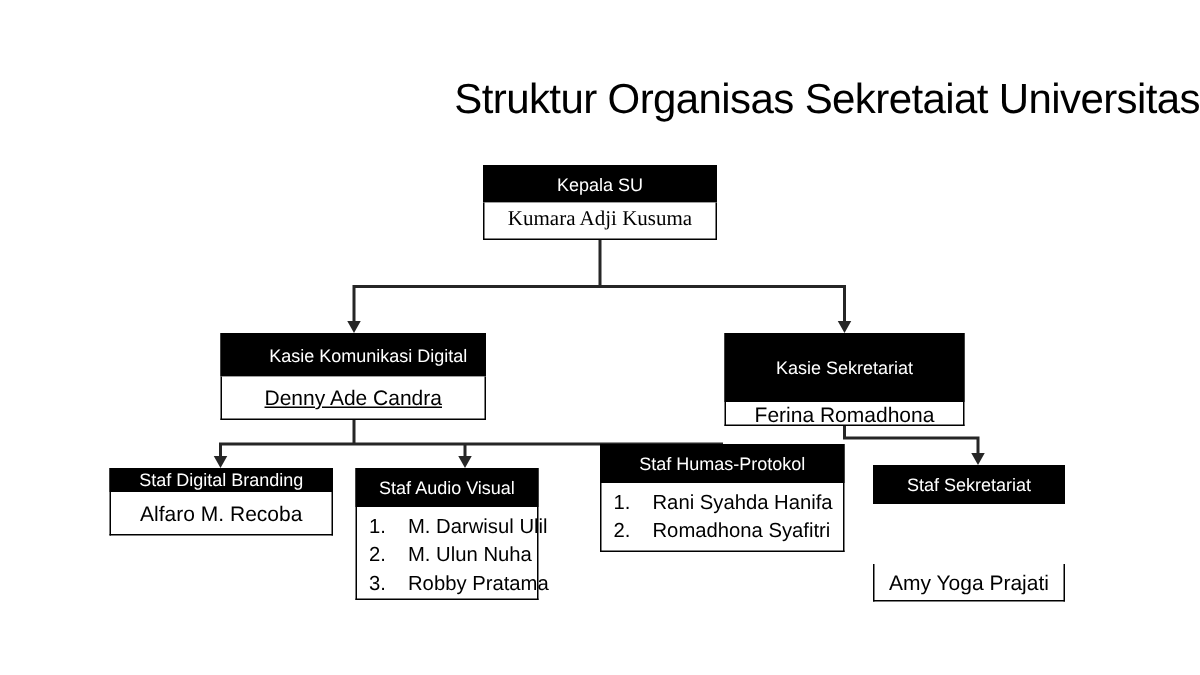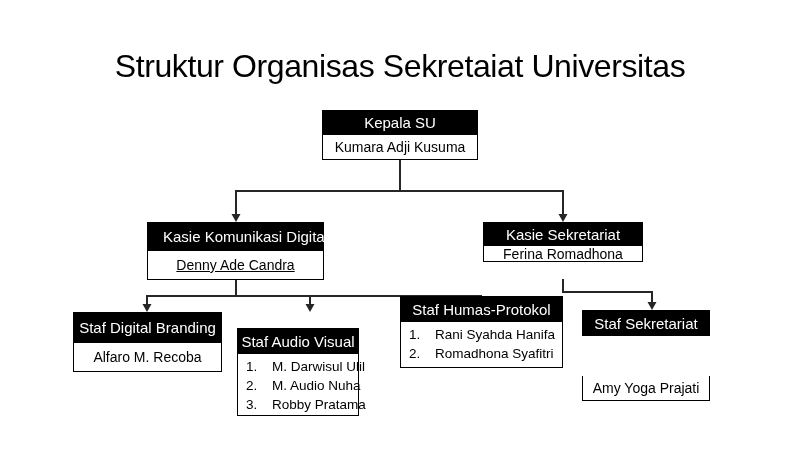--- a/index.html
+++ b/index.html
@@ -22,22 +22,22 @@
     background:var(--background);
     overflow:hidden;
     margin:0 auto;
   }
   .slide-title{
     position:absolute;
     left:0;
     top:46px;
     width:800px;
     margin:0;
-    text-align:center;
-    font-size:32px;
+    text-align:right;
+    font-size:28px;
     font-weight:400;
     letter-spacing:-0.4px;
     color:#000000;
     line-height:40px;
     white-space:nowrap;
   }
   .connectors{
     position:absolute;
     left:0;
     top:0;
@@ -60,21 +60,21 @@
     box-sizing:border-box;
   }
   .node-header{
     box-sizing:border-box;
     background:var(--header-bg);
     color:var(--header-text);
     border:1.5px solid #000000;
     display:flex;
     align-items:center;
     justify-content:center;
-    font-size:15px;
+    font-size:12px;
     white-space:nowrap;
   }
   .node-body{
     box-sizing:border-box;
     background:var(--body-bg);
     color:var(--body-text);
     border:1.5px solid #000000;
     border-top:none;
     display:flex;
     align-items:center;
@@ -91,31 +91,31 @@
     display:flex;
     line-height:19px;
   }
   .list-num{
     width:26px;
     flex:0 0 26px;
   }
   
   .n-kepala        {left:322px; top:110px; width:156px;}
   .n-kepala .node-header{height:25px;}
-  .n-kepala .node-body  {height:25px;}
+  .n-kepala .node-body  {height:25px;font-family:Liberation Serif, serif;}
   .n-komunikasi    {left:147px; top:222px; width:177px;}
   .n-komunikasi .node-header{height:29px;padding-left:20px;}
   .n-komunikasi .node-body  {height:29px;text-decoration:underline;}
   .n-sekretariat   {left:483px; top:222px; width:160px;}
-  .n-sekretariat .node-header{height:24px;}
+  .n-sekretariat .node-header{height:46px;}
   .n-sekretariat .node-body  {height:16px;}
   .n-branding      {left:73px;  top:312px; width:149px;}
-  .n-branding .node-header{height:31px;}
+  .n-branding .node-header{height:16px;}
   .n-branding .node-body  {height:29px;text-align:center;}
-  .n-audio         {left:237px; top:328px; width:122px;border-radius:17px;}
+  .n-audio         {left:237px; top:312px; width:122px;border-radius:17px;}
   .n-audio .node-header{height:26px;}
   .n-audio .node-body  {height:62px;}
   .n-humas         {left:400px; top:296px; width:163px;}
   .n-humas .node-header{height:26px;}
   .n-humas .node-body  {height:46px;}
   .n-stafsek       {left:582px; top:310px; width:128px;}
   .n-stafsek .node-header{height:26px;}
   .n-stafsek .node-body  {height:25px;margin-top:40px;}
 </style>
 </head>
@@ -162,21 +162,21 @@
 
   <div class="node n-audio">
     <div class="node-header">Staf Audio Visual</div>
     <div class="node-body list">
       <div class="list-row">
         <span class="list-num">1.</span>
         <span>M. Darwisul Ulil</span>
       </div>
       <div class="list-row">
         <span class="list-num">2.</span>
-        <span>M. Audio Nuha</span>
+        <span>M. Ulun Nuha</span>
       </div>
       <div class="list-row">
         <span class="list-num">3.</span>
         <span>Robby Pratama</span>
       </div>
     </div>
   </div>
 
   <div class="node n-humas">
     <div class="node-header">Staf Humas-Protokol</div>

